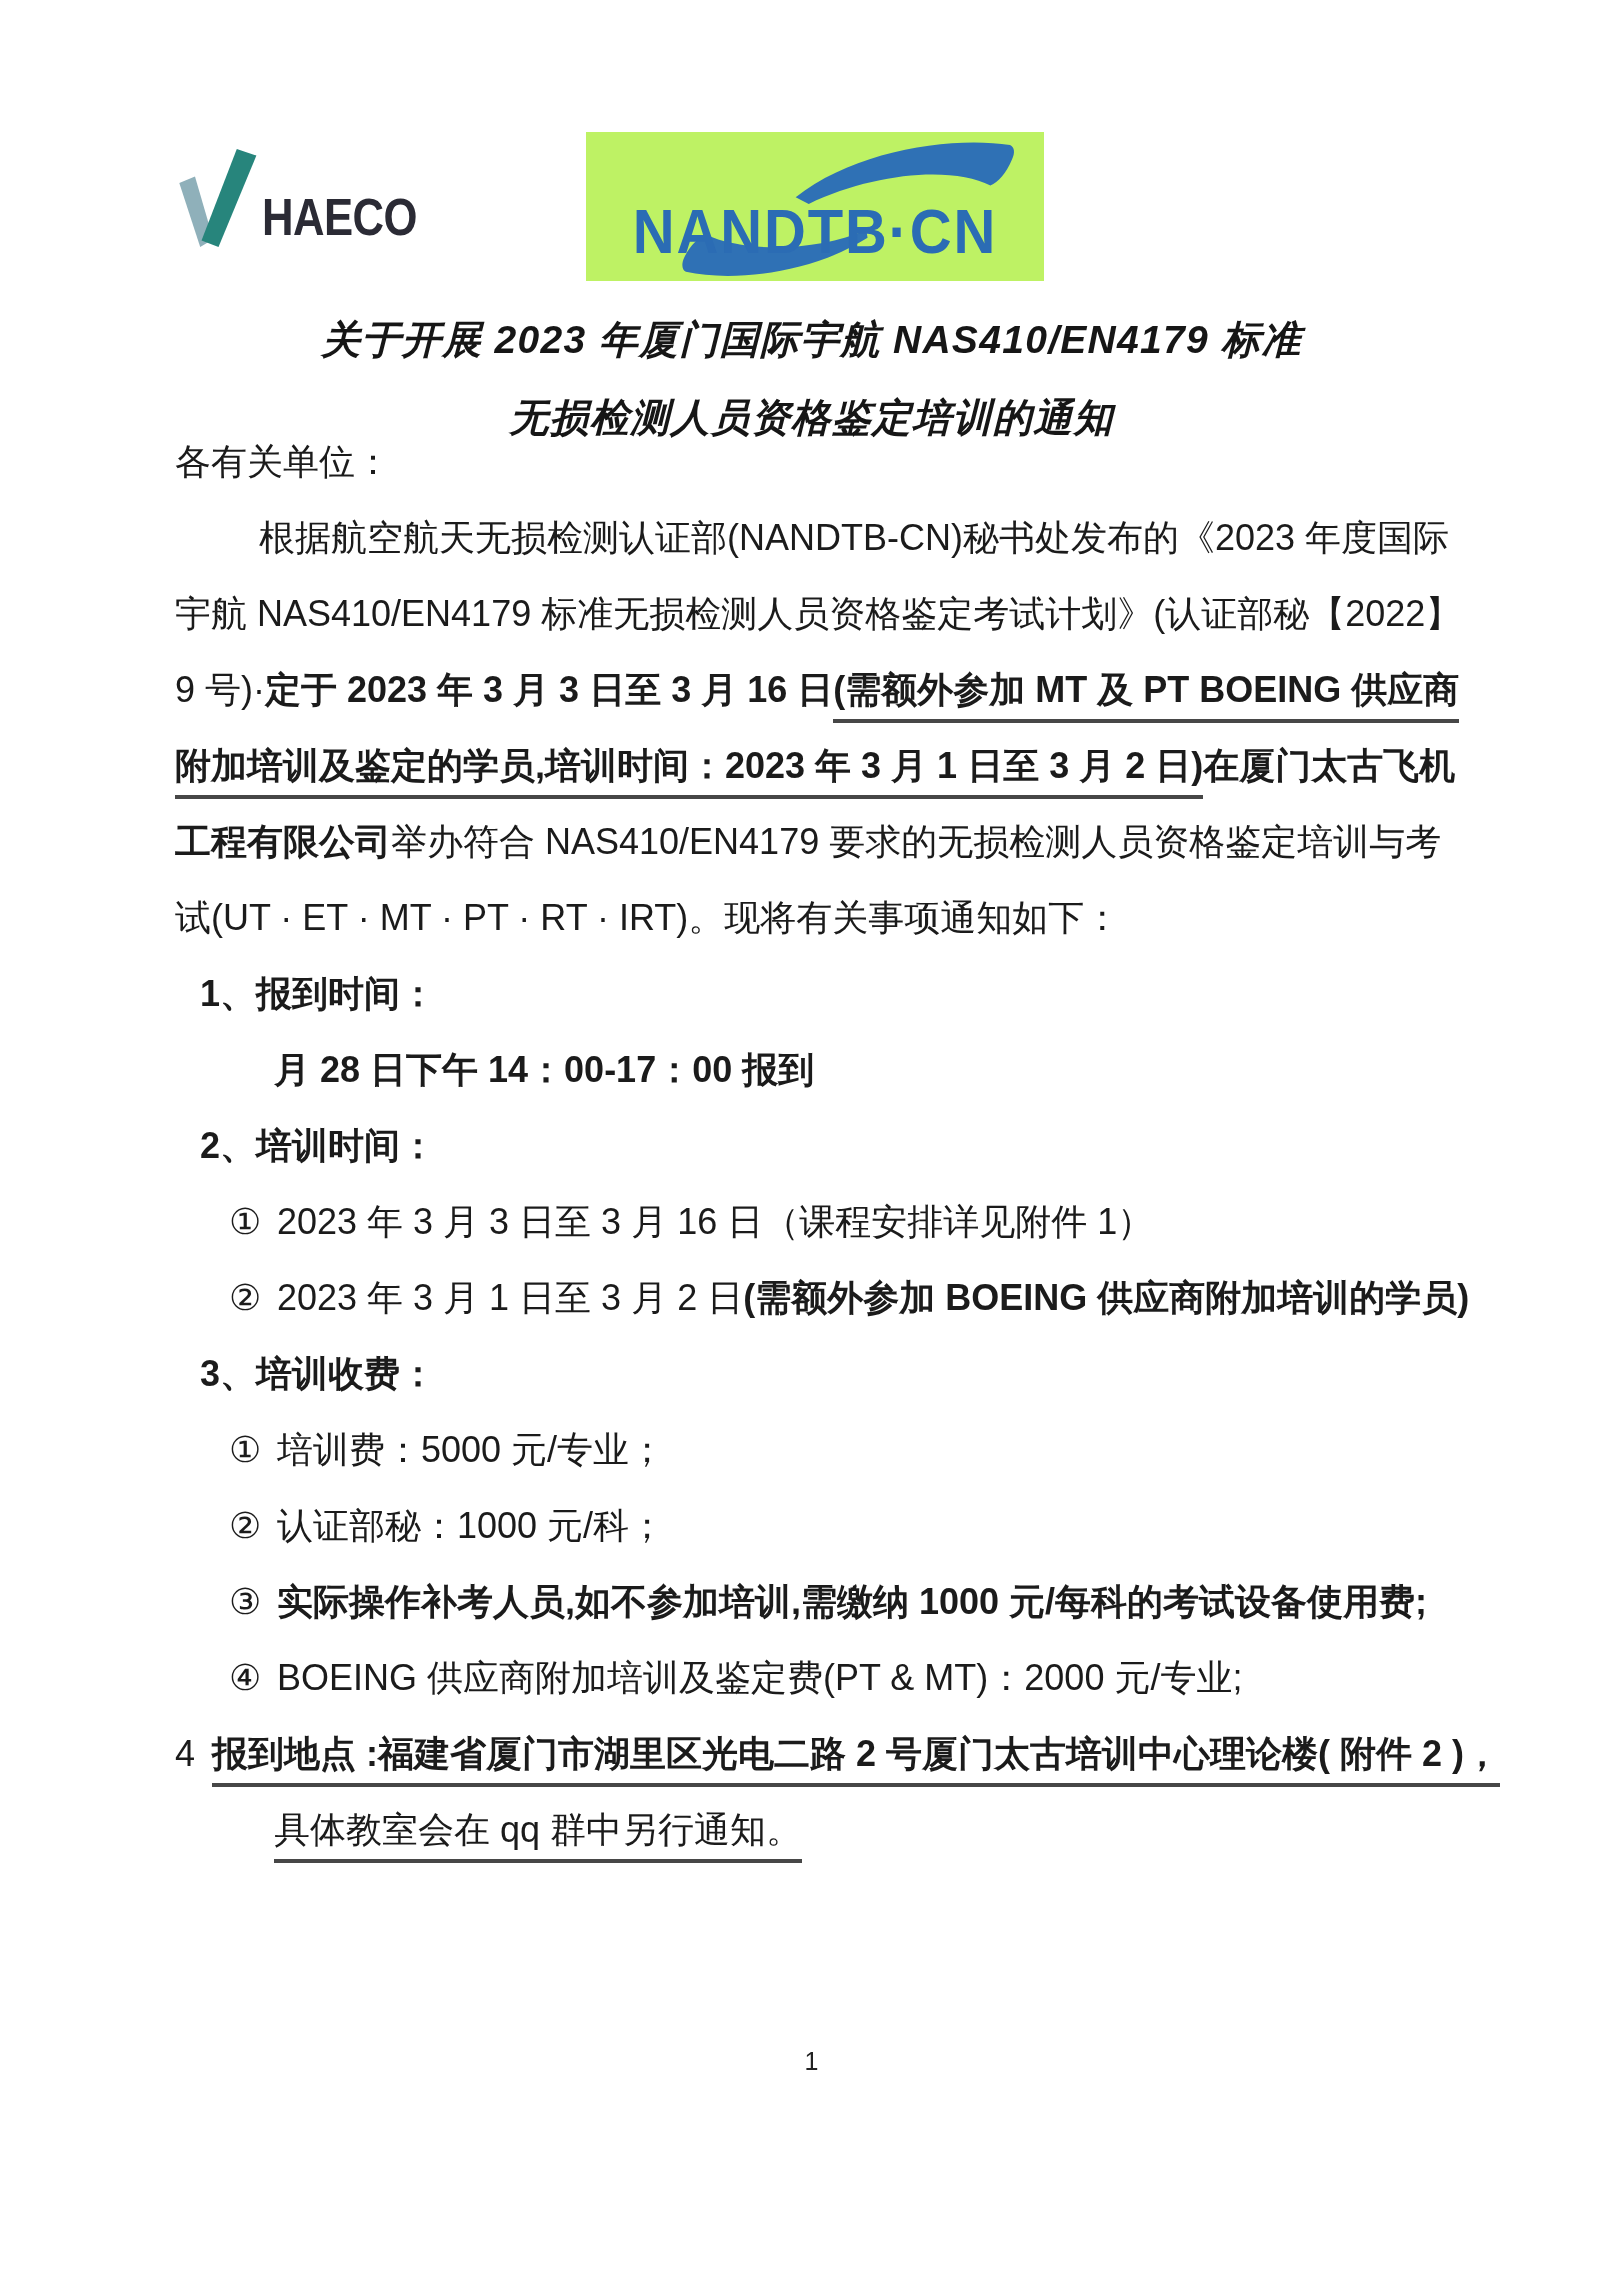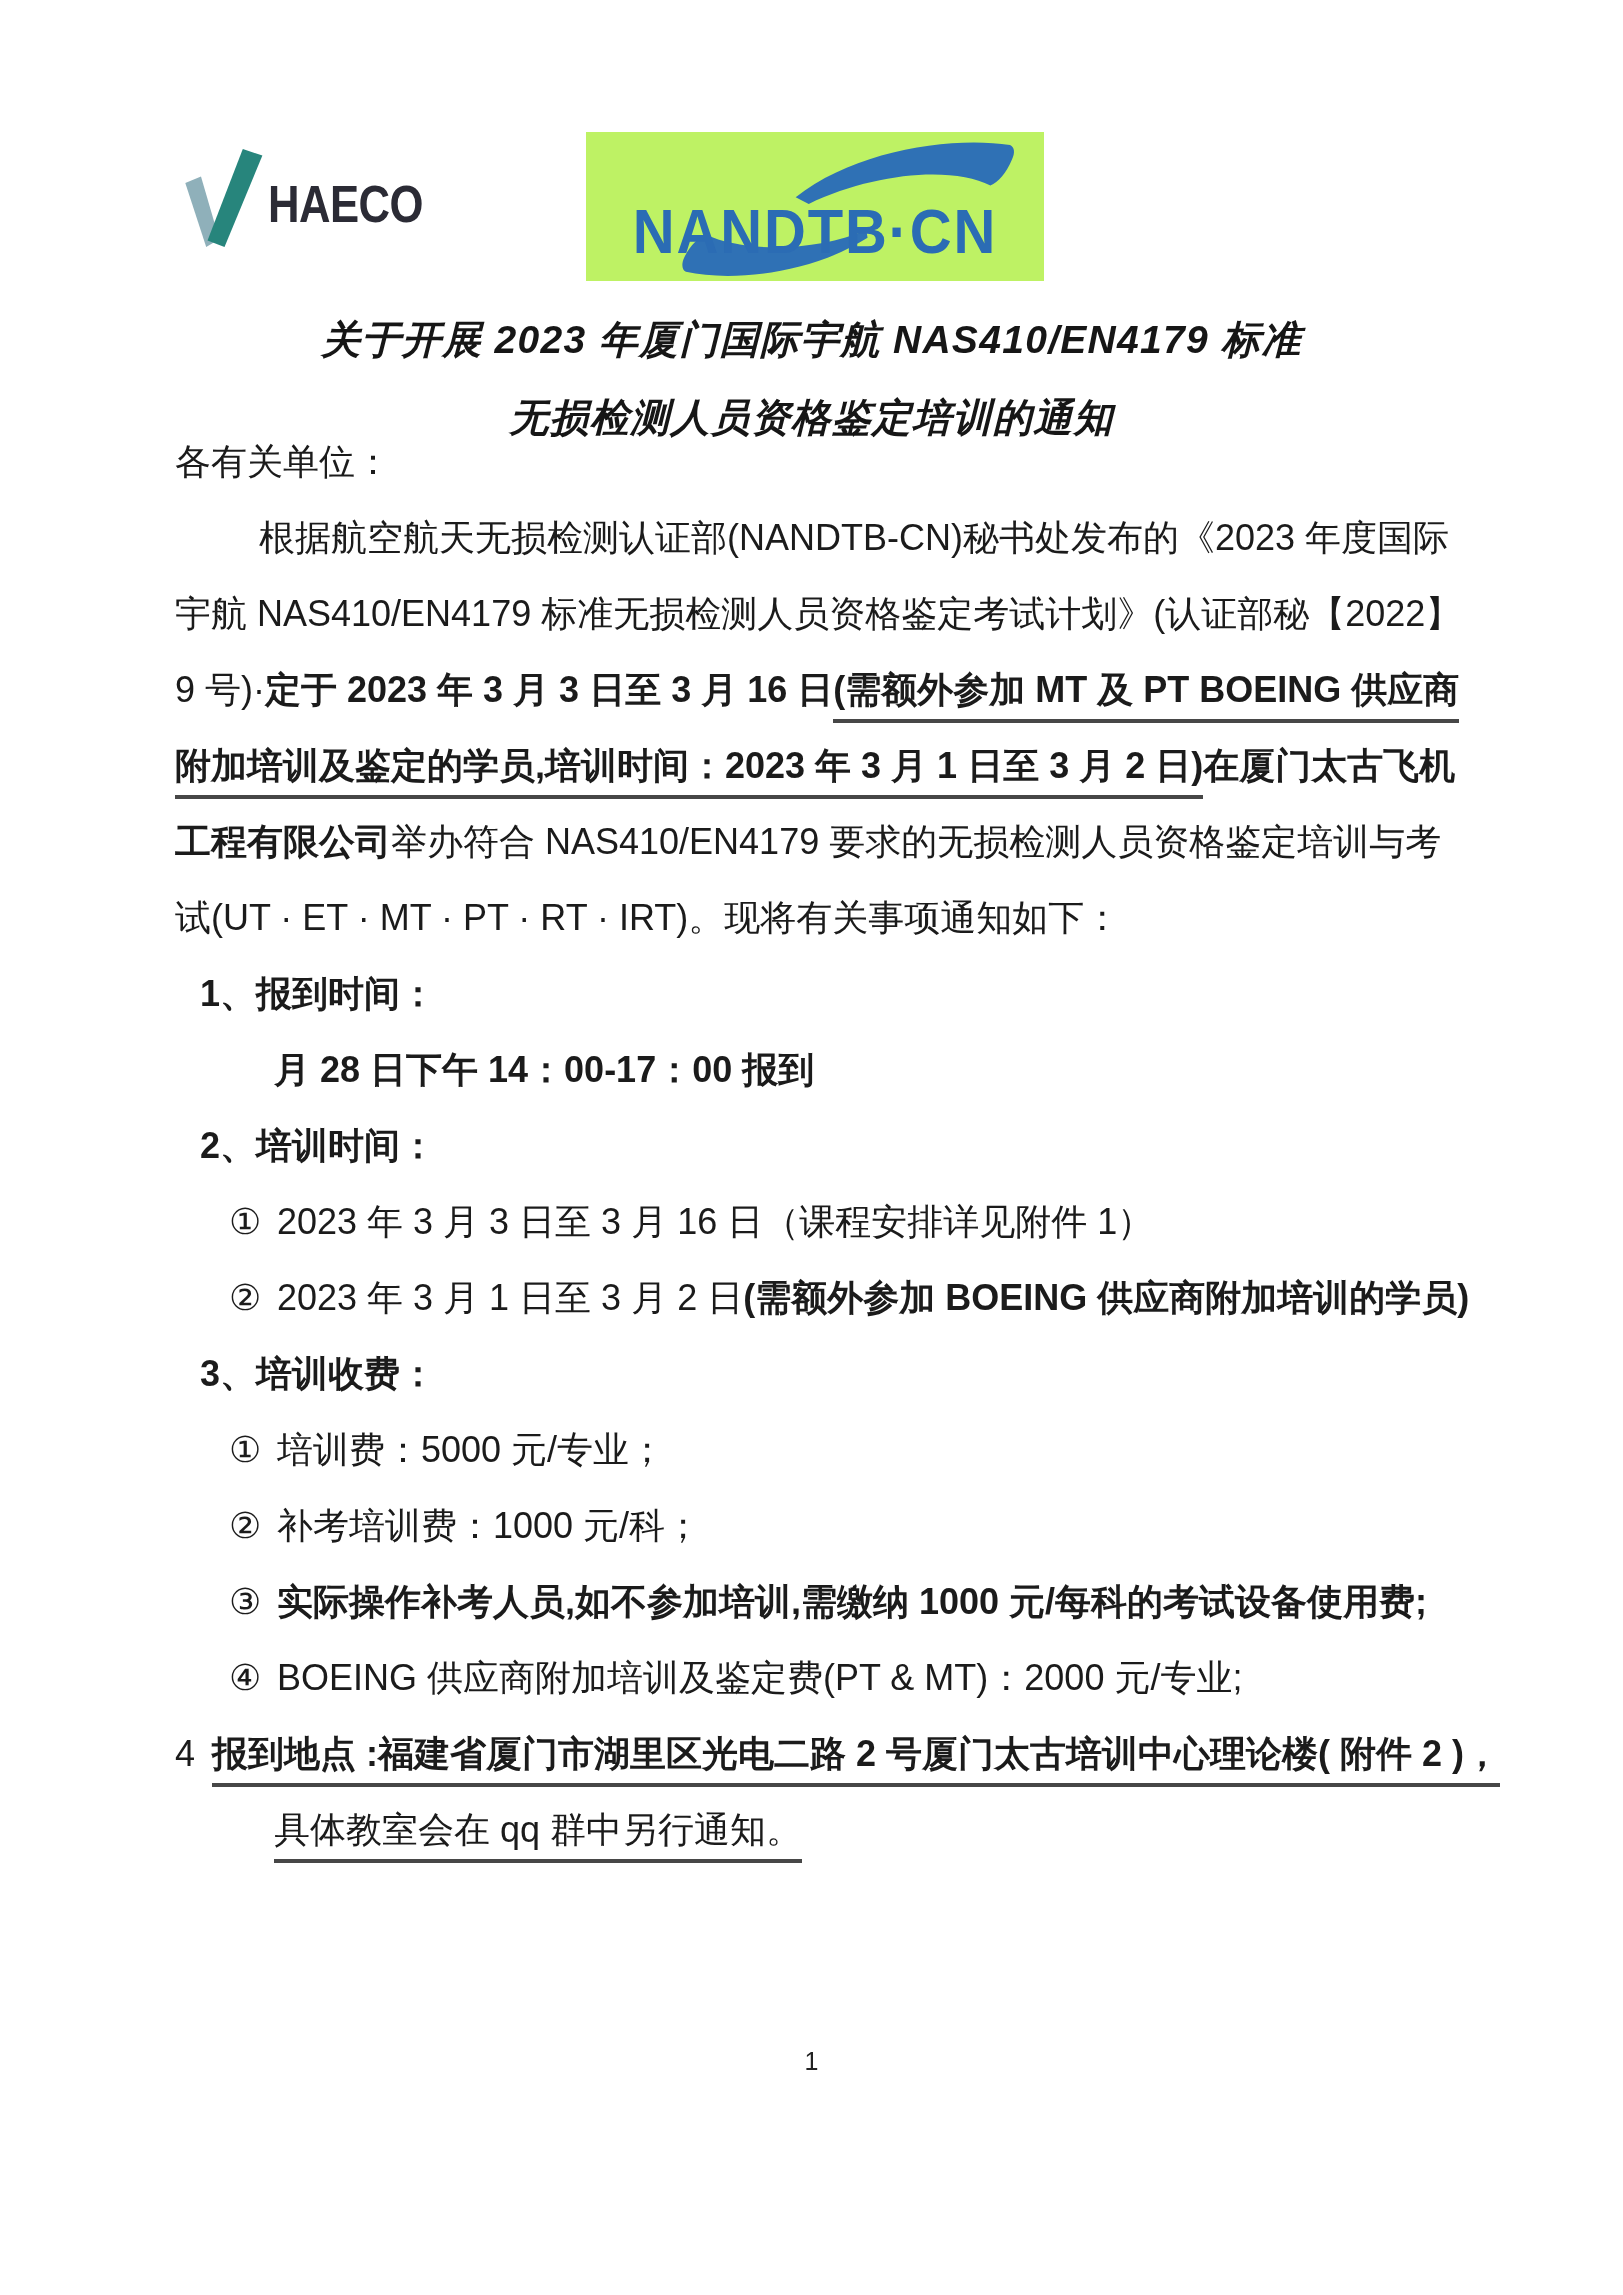--- a/index.html
+++ b/index.html
@@ -6,21 +6,21 @@
   .page{
     position:relative;
     width:1623px;height:2295px;
     background:#ffffff;
     font-family:"Liberation Sans", sans-serif;
     color:#1b1b1b;
     overflow:hidden;
   }
   
   .logo-row{position:absolute;left:0;top:0;width:100%;height:301px;}
-  .haeco{position:absolute;left:185px;top:149px;display:flex;align-items:flex-start;}
+  .haeco{position:absolute;left:179px;top:149px;display:flex;align-items:flex-end;}
   .haeco svg{display:block;}
   .haeco-text{
     font-size:52px;font-weight:700;color:#2b2b35;
     letter-spacing:-0.7px;transform:scaleX(.84);transform-origin:left center;
     margin-left:3.9px;margin-top:25px;
   }
   .nandtb{
     position:absolute;left:586px;top:132px;width:458px;height:149px;
     background:#bef264;overflow:hidden;
   }
@@ -119,21 +119,21 @@
     </div>
     <div class="l it">
       <span class="num">②</span><span>2023 年 3 月 1 日至 3 月 2 日</span><span class="b">(需额外参加 BOEING 供应商附加培训的学员)</span>
     </div>
 
     <div class="l hd">3、培训收费：</div>
     <div class="l it">
       <span class="num">①</span><span>培训费：5000 元/专业；</span>
     </div>
     <div class="l it">
-      <span class="num">②</span><span>补考培训费：1000 元/科；</span>
+      <span class="num">②</span><span>认证部秘：1000 元/科；</span>
     </div>
     <div class="l it">
       <span class="num">③</span><span class="b">实际操作补考人员,如不参加培训,需缴纳 1000 元/每科的考试设备使用费;</span>
     </div>
     <div class="l it">
       <span class="num">④</span><span>BOEING 供应商附加培训及鉴定费(PT &amp; MT)：2000 元/专业;</span>
     </div>
 
     <div class="l">
       <span class="sp">4</span><span class="b u">报到地点 :福建省厦门市湖里区光电二路 2 号厦门太古培训中心理论楼( 附件 2 )，</span>

